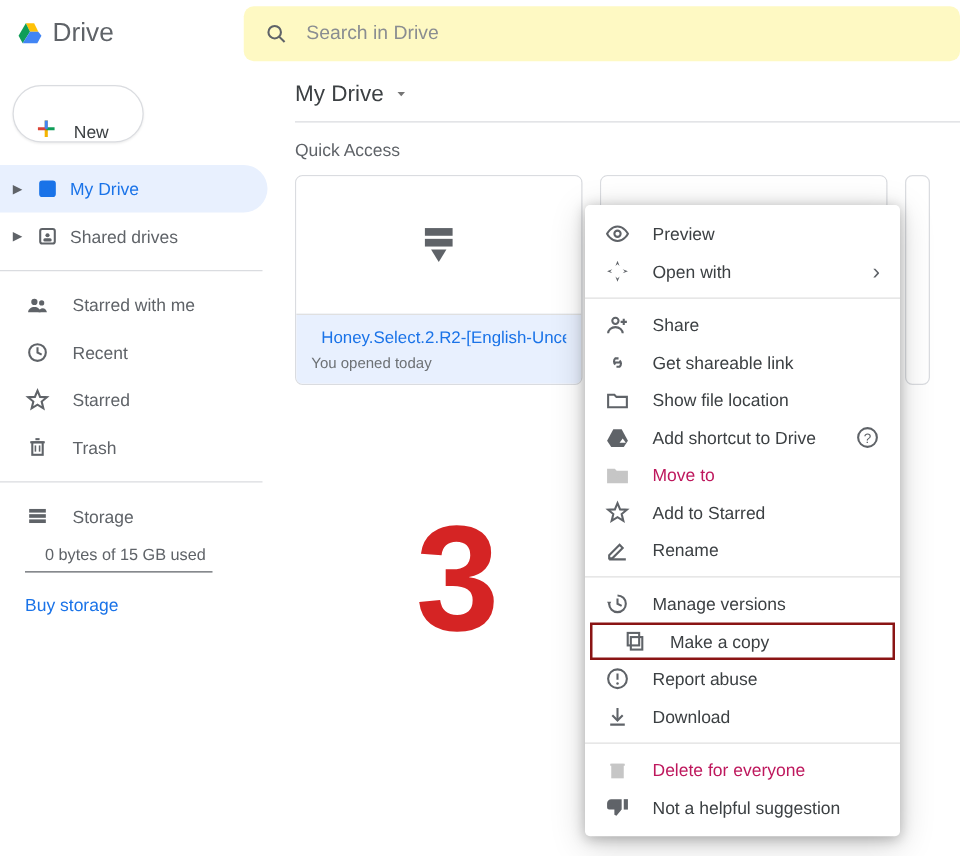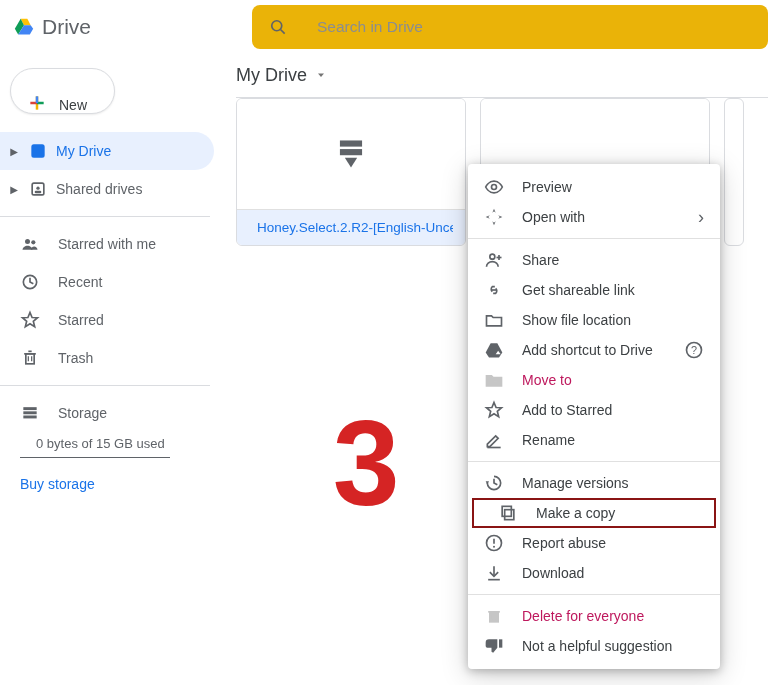--- a/index.html
+++ b/index.html
@@ -1,21 +1,21 @@
 <!DOCTYPE html>
 <html><head>
 <meta charset="utf-8">
 <style>
   * { box-sizing: border-box; margin: 0; padding: 0; font-family: "Arial", sans-serif; }
   body { width: 768px; height: 685px; overflow: hidden; background: #fff; position: relative; color: #3c4043; }
   
   .header { display: flex; align-items: center; height: 54px; }
-  .logo-area { display: flex; align-items: center; width: 252px; padding-left: 14px; gap: 8px; }
+  .logo-area { display: flex; align-items: center; width: 195px; padding-left: 14px; gap: 8px; }
   .logo-text { font-size: 21px; color: #5f6368; }
-  .search-bar { flex: 1; background: #eab308; border-radius: 8px; height: 44px; display: flex; align-items: center; padding: 0 16px; gap: 29px; margin-right: 0; }
+  .search-bar { flex: 1; background: #fef9c3; border-radius: 8px; height: 44px; display: flex; align-items: center; padding: 0 16px; gap: 14px; margin-right: 0; }
   .search-bar input { border: none; background: transparent; font-size: 15.5px; color: #5f6368; outline: none; flex: 1; }
   .search-bar input::placeholder { color: #8a8d91; }
   
   .body { display: flex; height: calc(100% - 54px); }
   .sidebar { width: 220px; padding-top: 10px; }
   .main { flex: 1; padding-left: 16px; position: relative; }
   
   .new-btn { margin: 4px 0 18px 10px; width: 105px; height: 46px; border: 1px solid #dadce0; border-radius: 24px; background: #fff; display: flex; align-items: flex-end; gap: 12px; padding-left: 16px; font-size: 14px; color: #3c4043; cursor: pointer; box-shadow: 0 1px 2px rgba(0,0,0,0.08); }
   
   .nav-item { display: flex; align-items: center; height: 38px; padding-left: 20px; gap: 18px; font-size: 14px; color: #5f6368; cursor: pointer; border-radius: 0 19px 19px 0; margin-right: 6px; }
@@ -178,38 +178,40 @@
 
   <div class="main">
     <div class="crumb-row">
       <span>My Drive</span>
       <span class="arrow">
         <svg width="12" height="12" viewBox="0 0 24 24">
             <polygon points="6,9 18,9 12,16" fill="#757575"></polygon>
           </svg>
       </span>
     </div>
+    <div class="quick-access">Quick Access</div>
     <div class="cards">
       <div class="card">
         <div class="card-thumb">
           <svg width="30" height="32" viewBox="0 0 24 26">
               <rect x="3" y="2" width="18" height="5" fill="#5f6368"></rect>
               <rect x="3" y="9" width="18" height="5" fill="#5f6368"></rect>
               <polygon points="7,16 17,16 12,24" fill="#5f6368"></polygon>
             </svg>
         </div>
         <div class="card-footer">
           <div class="card-name">
             <svg width="14" height="14" viewBox="0 0 24 24">
                 <rect x="4" y="3" width="16" height="18" rx="2" fill="#5c6bc0"></rect>
                 <rect x="8" y="7" width="8" height="2" fill="#fff"></rect>
                 <rect x="8" y="11" width="8" height="2" fill="#fff"></rect>
               </svg>
             <span>Honey.Select.2.R2-[English-Unce...</span>
           </div>
+          <div class="card-sub">You opened today</div>
         </div>
       </div>
       <div class="card ghost">
           <div class="card-thumb"></div>
         </div>
       <div class="card ghost2"></div>
     </div>
 
     <div class="big-num">3</div>
   </div>

